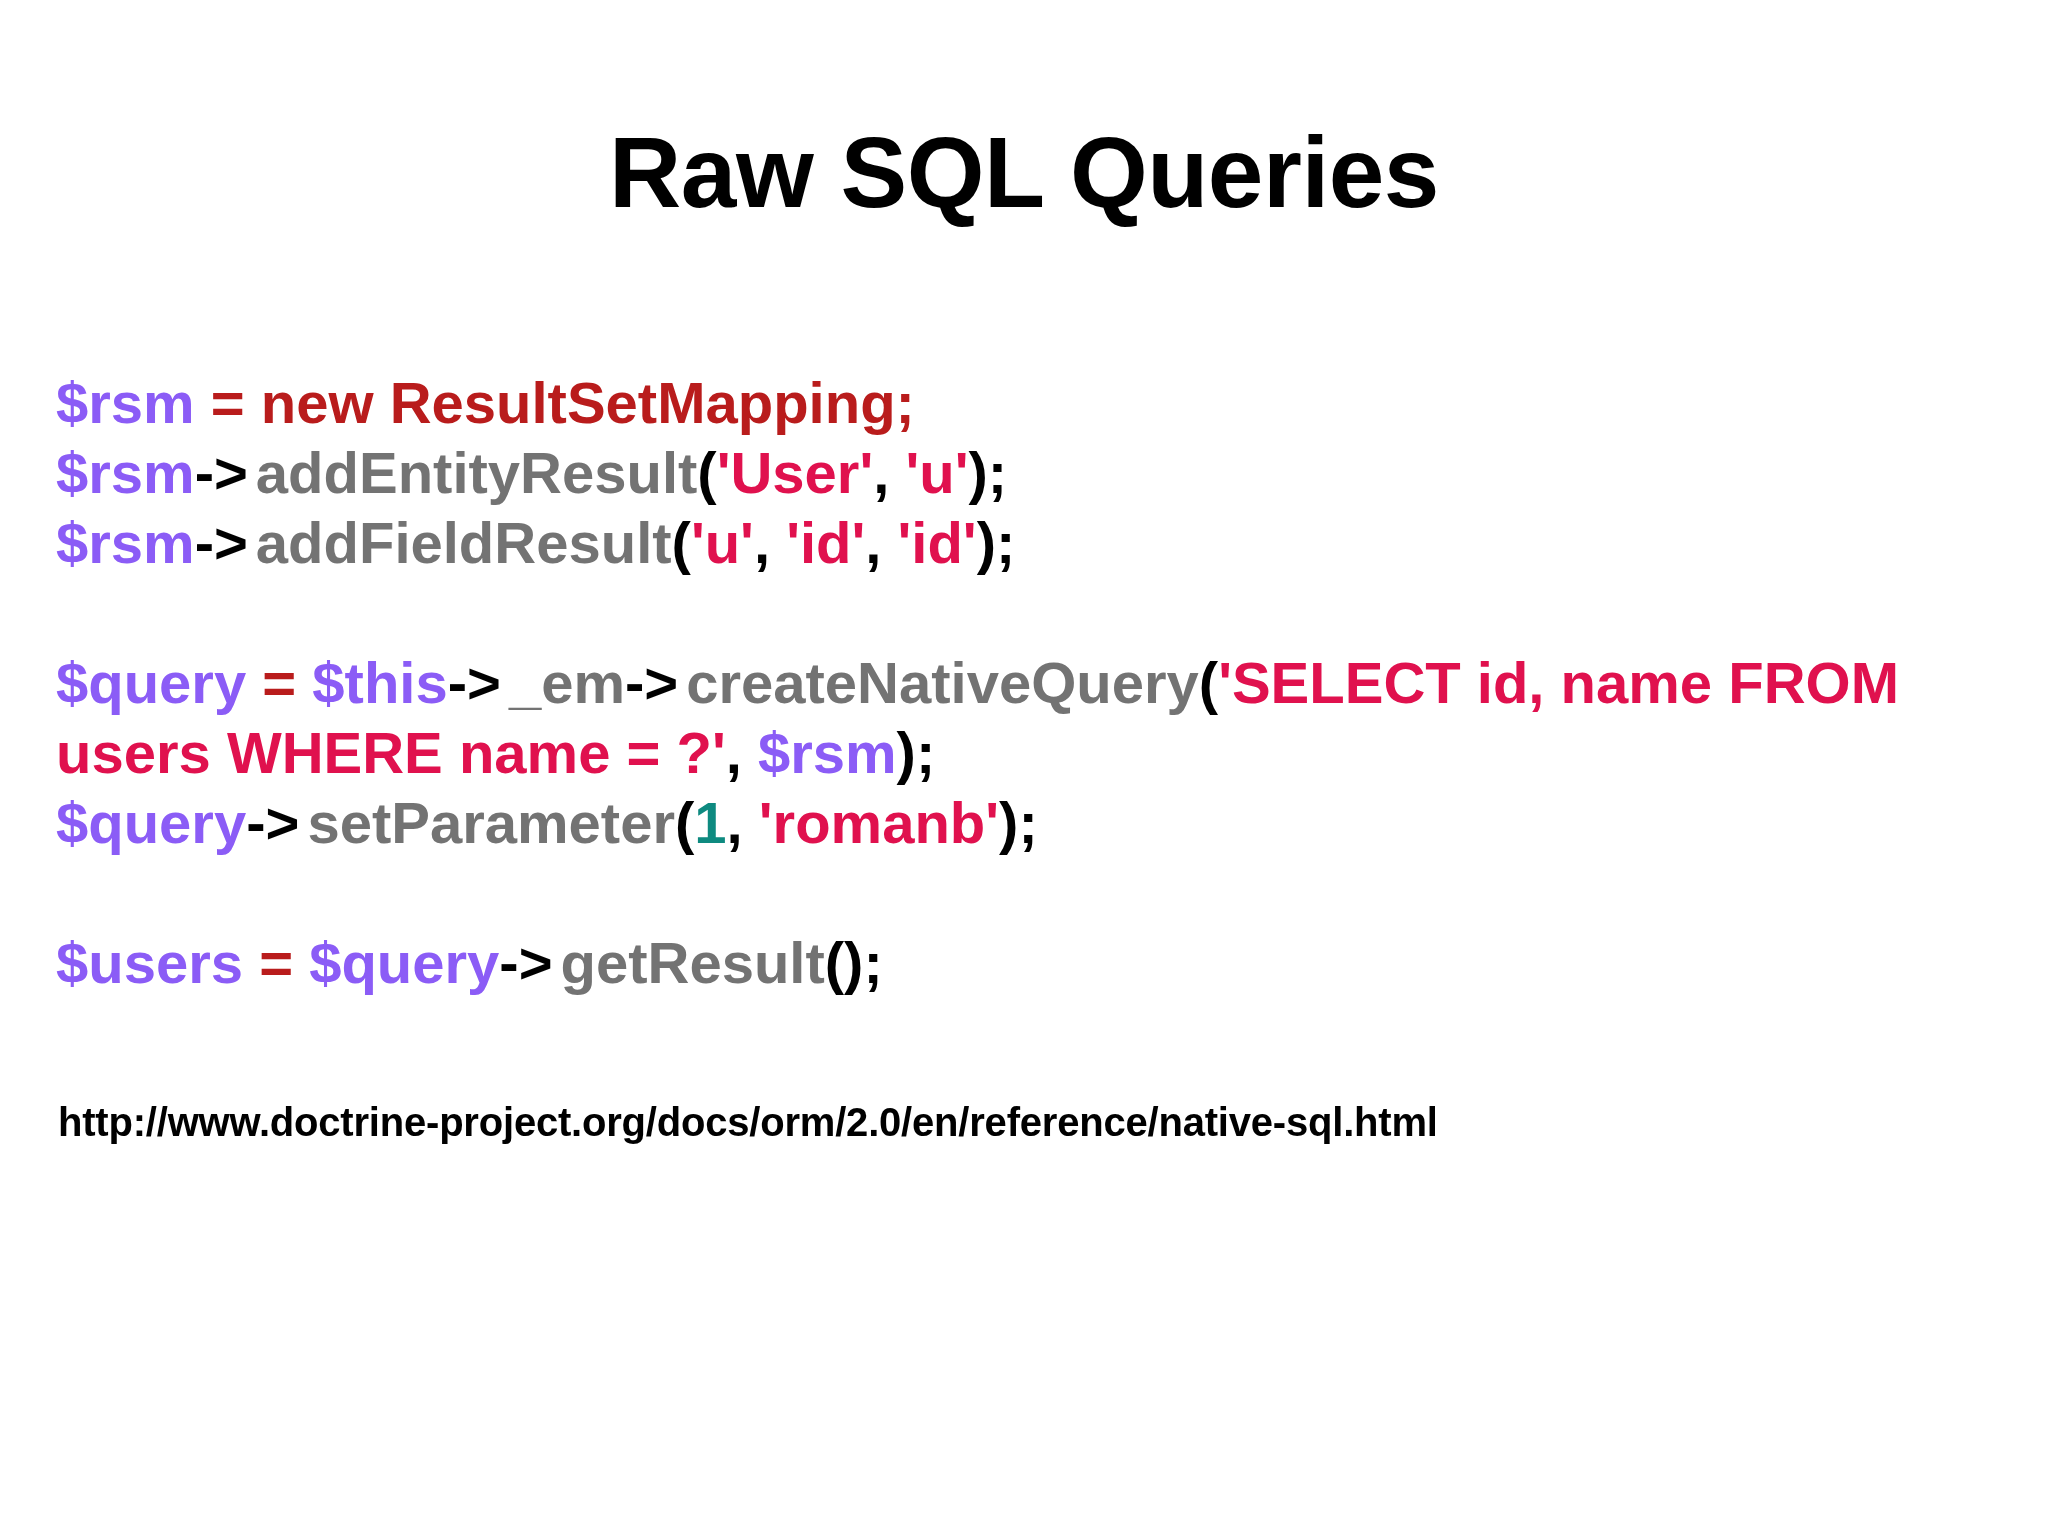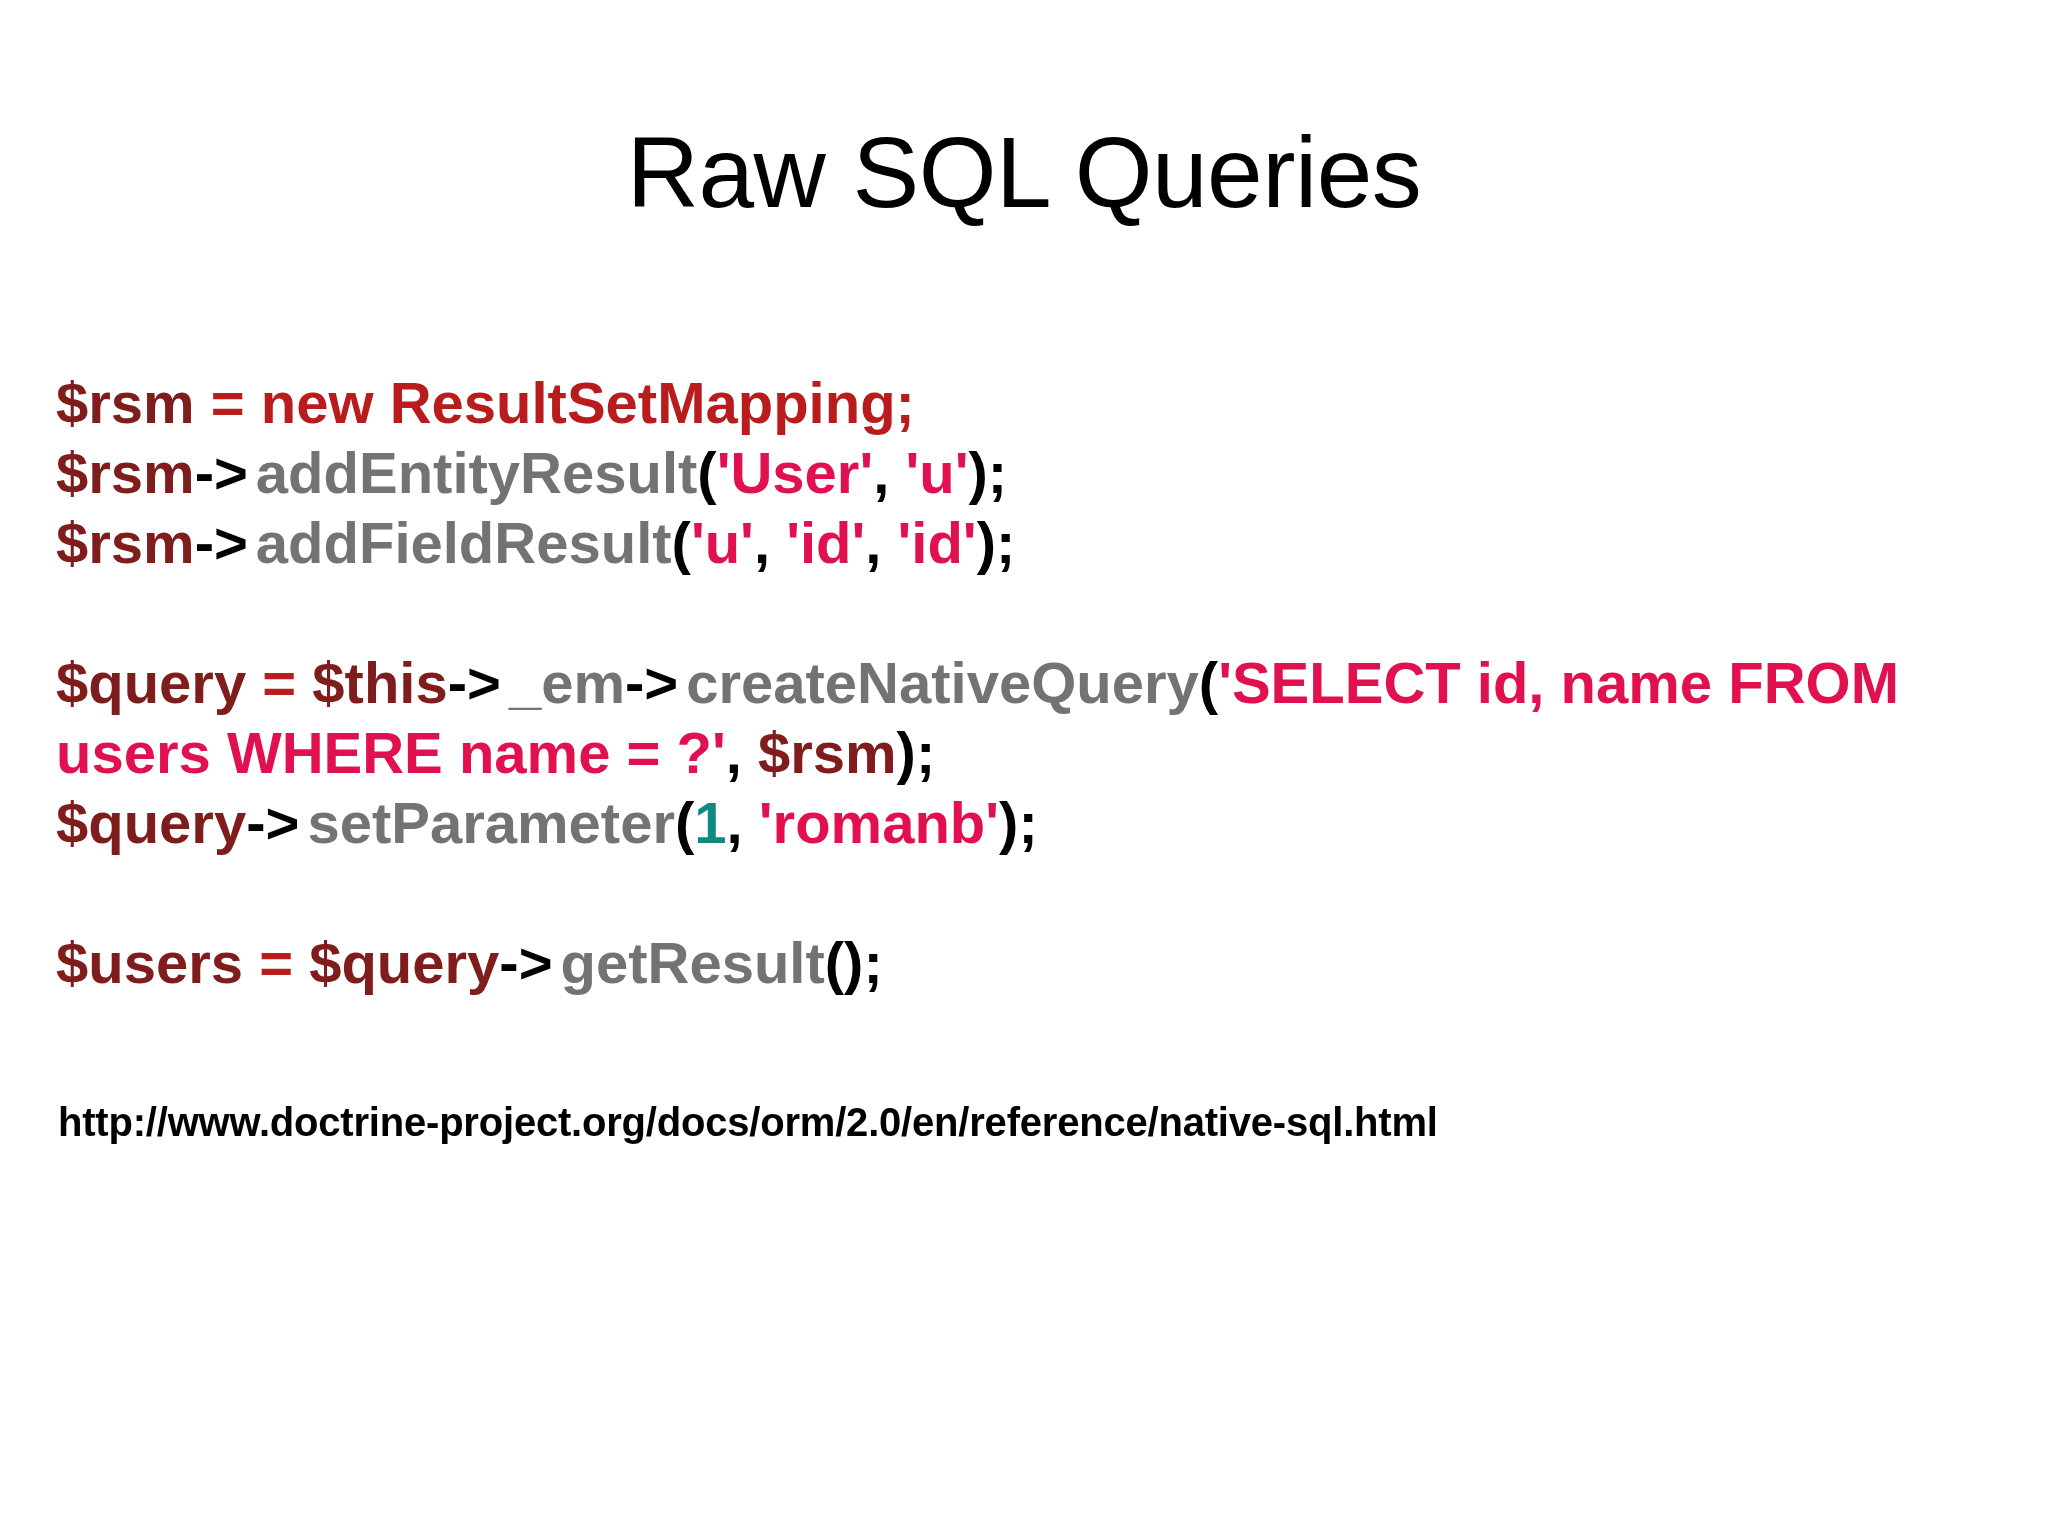--- a/index.html
+++ b/index.html
@@ -21,21 +21,21 @@
     background: #ffffff;
     box-sizing: border-box;
   }
   .slide-title {
     position: absolute;
     top: 50px;
     left: 0;
     width: 2048px;
     text-align: center;
     font-family: "Liberation Sans", sans-serif;
-    font-weight: 400;
+    font-weight: 700;
     font-size: 100px;
     line-height: 110px;
     color: #000000;
     letter-spacing: -0.5px;
   }
   .code-block {
     position: absolute;
     top: 368px;
     left: 56px;
     width: 1900px;
@@ -47,21 +47,21 @@
     white-space: normal;
   }
   .code-line {
     min-height: 70px;
     white-space: pre-wrap;
     word-break: normal;
   }
   .code-line.blank {
     height: 70px;
   }
-  .tok-var   { color: #7f1d1d; text-align: center; }
+  .tok-var   { color: #8b5cf6; text-align: center; }
   .tok-fn    { color: #737373; margin-left: 8px; }
   .tok-num   { color: #0E8A80; }
   .tok-str   { color: #E0114E; text-align: center; }
   .tok-punct { color: #000000; }
   .tok-kw    { color: #b91c1c; }
   .url-line {
     position: absolute;
     top: 1098px;
     left: 58px;
     font-family: "Liberation Sans", sans-serif;

